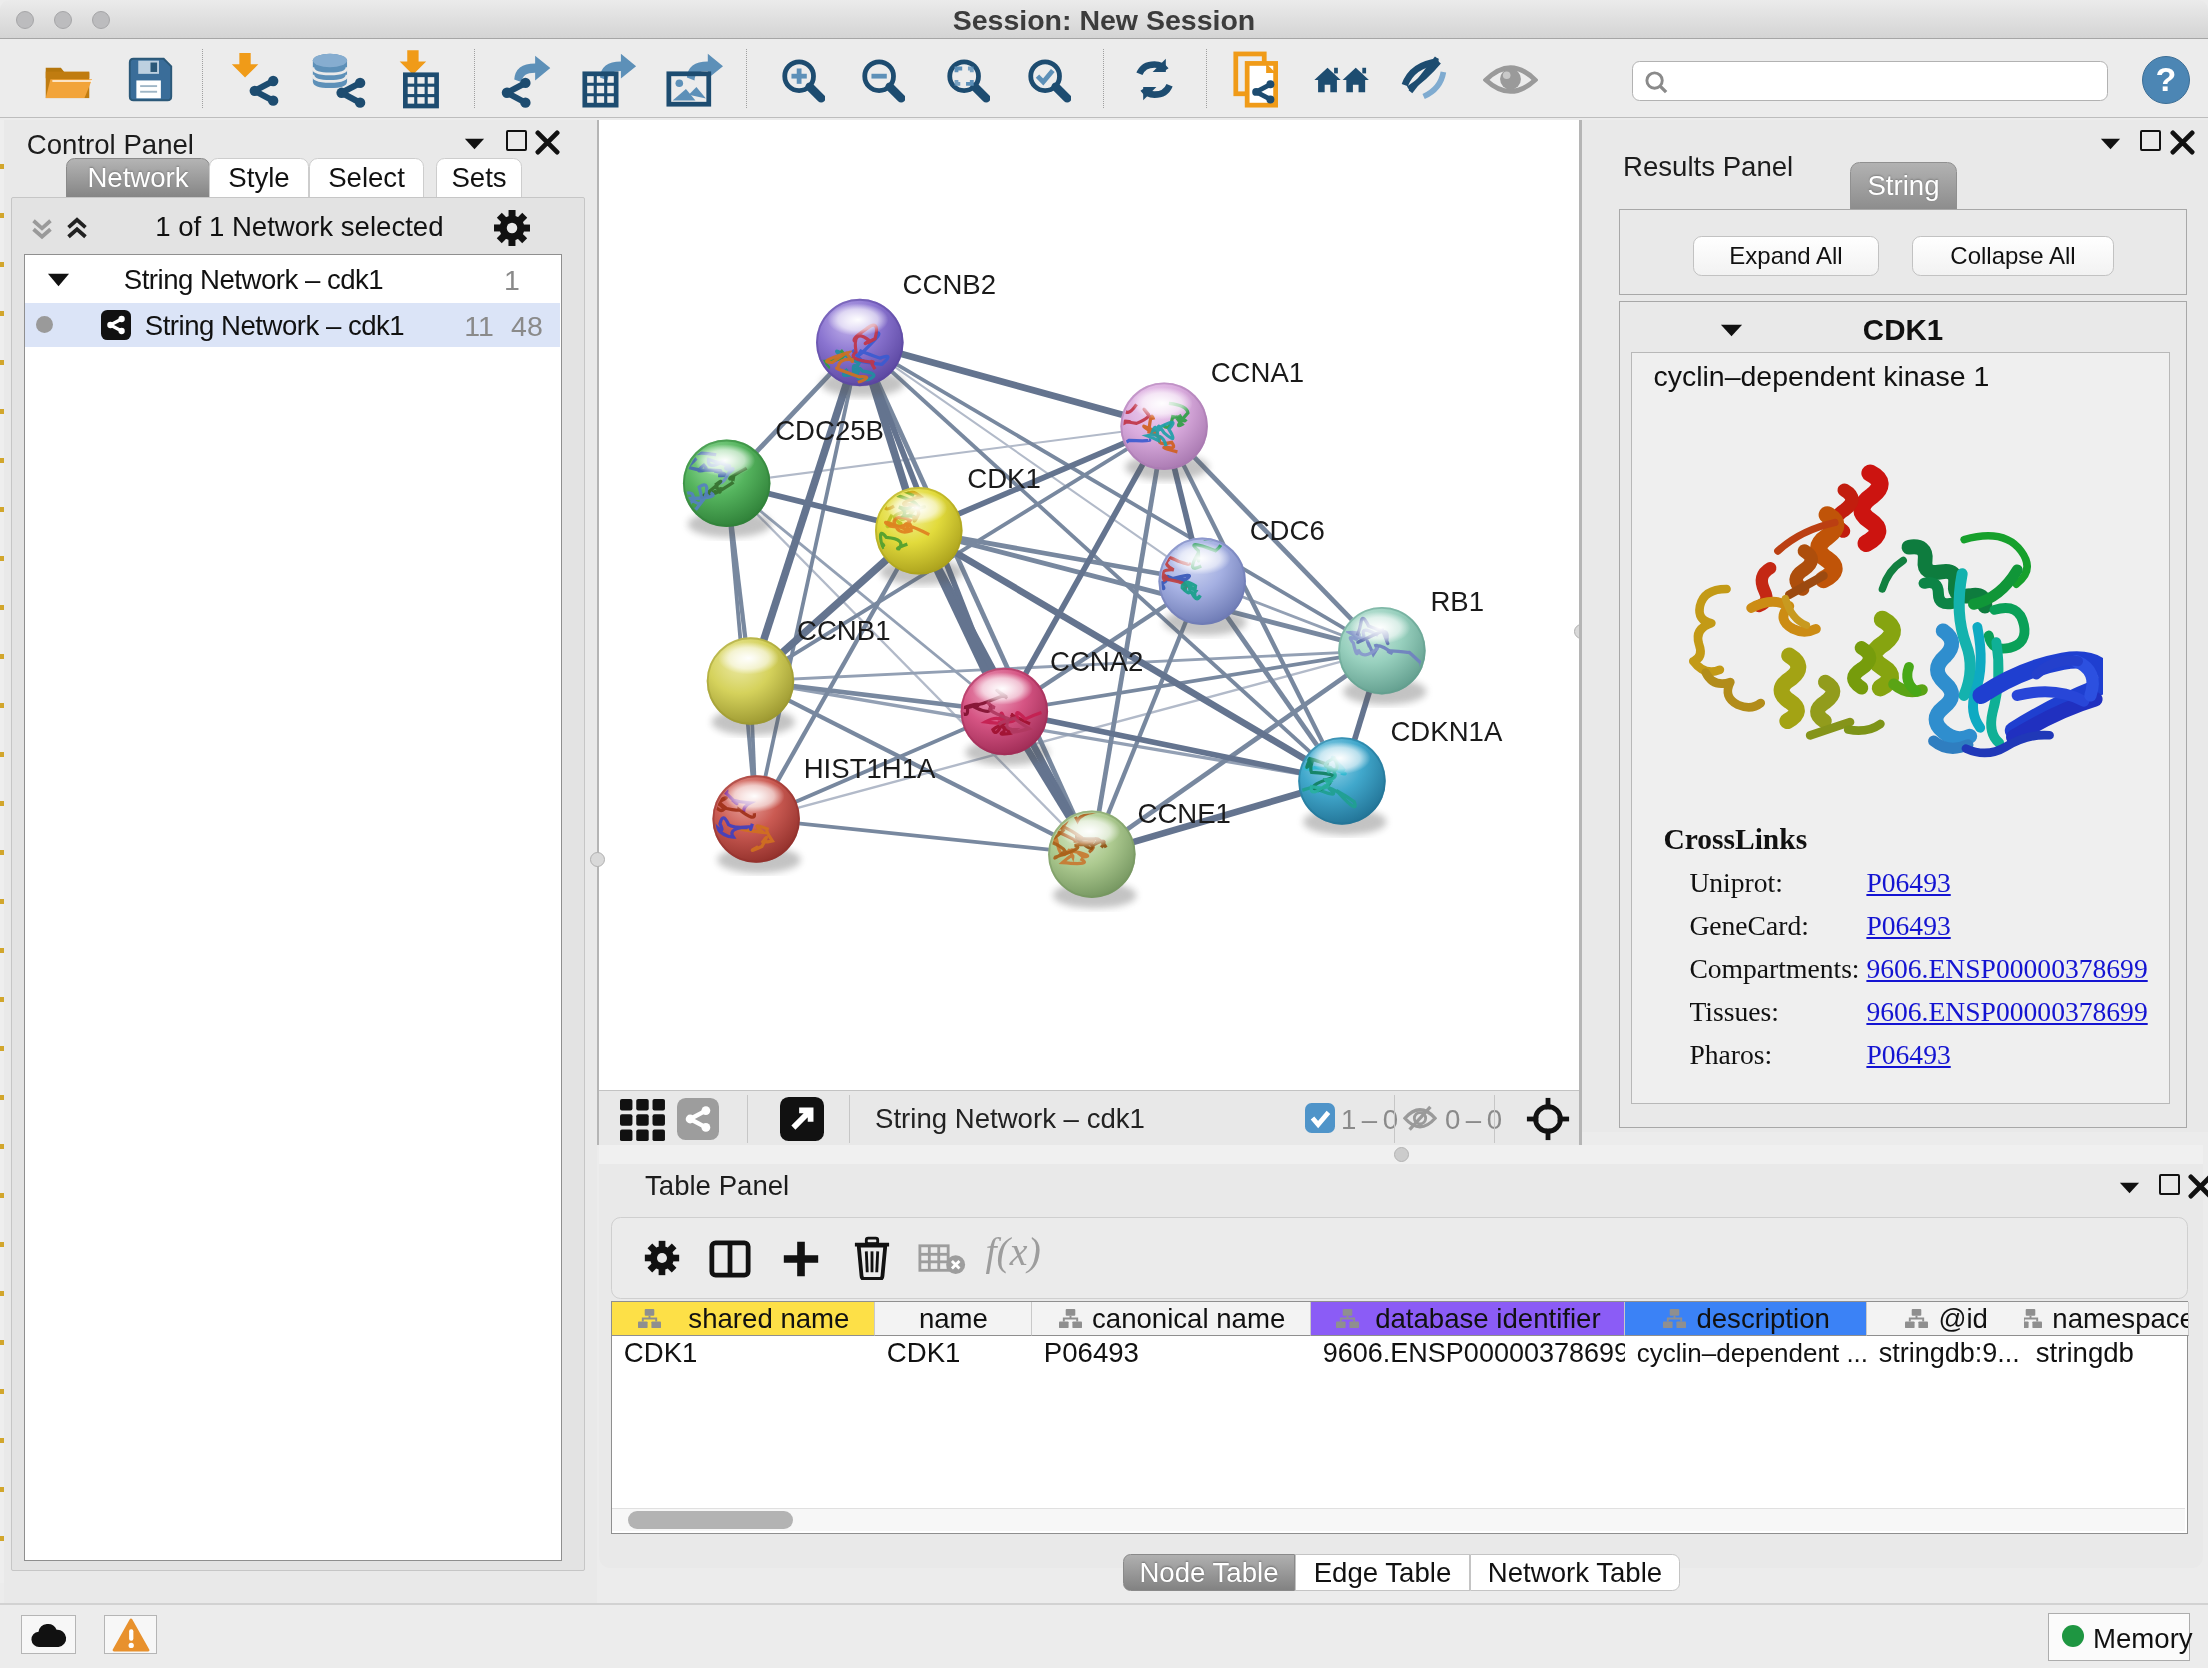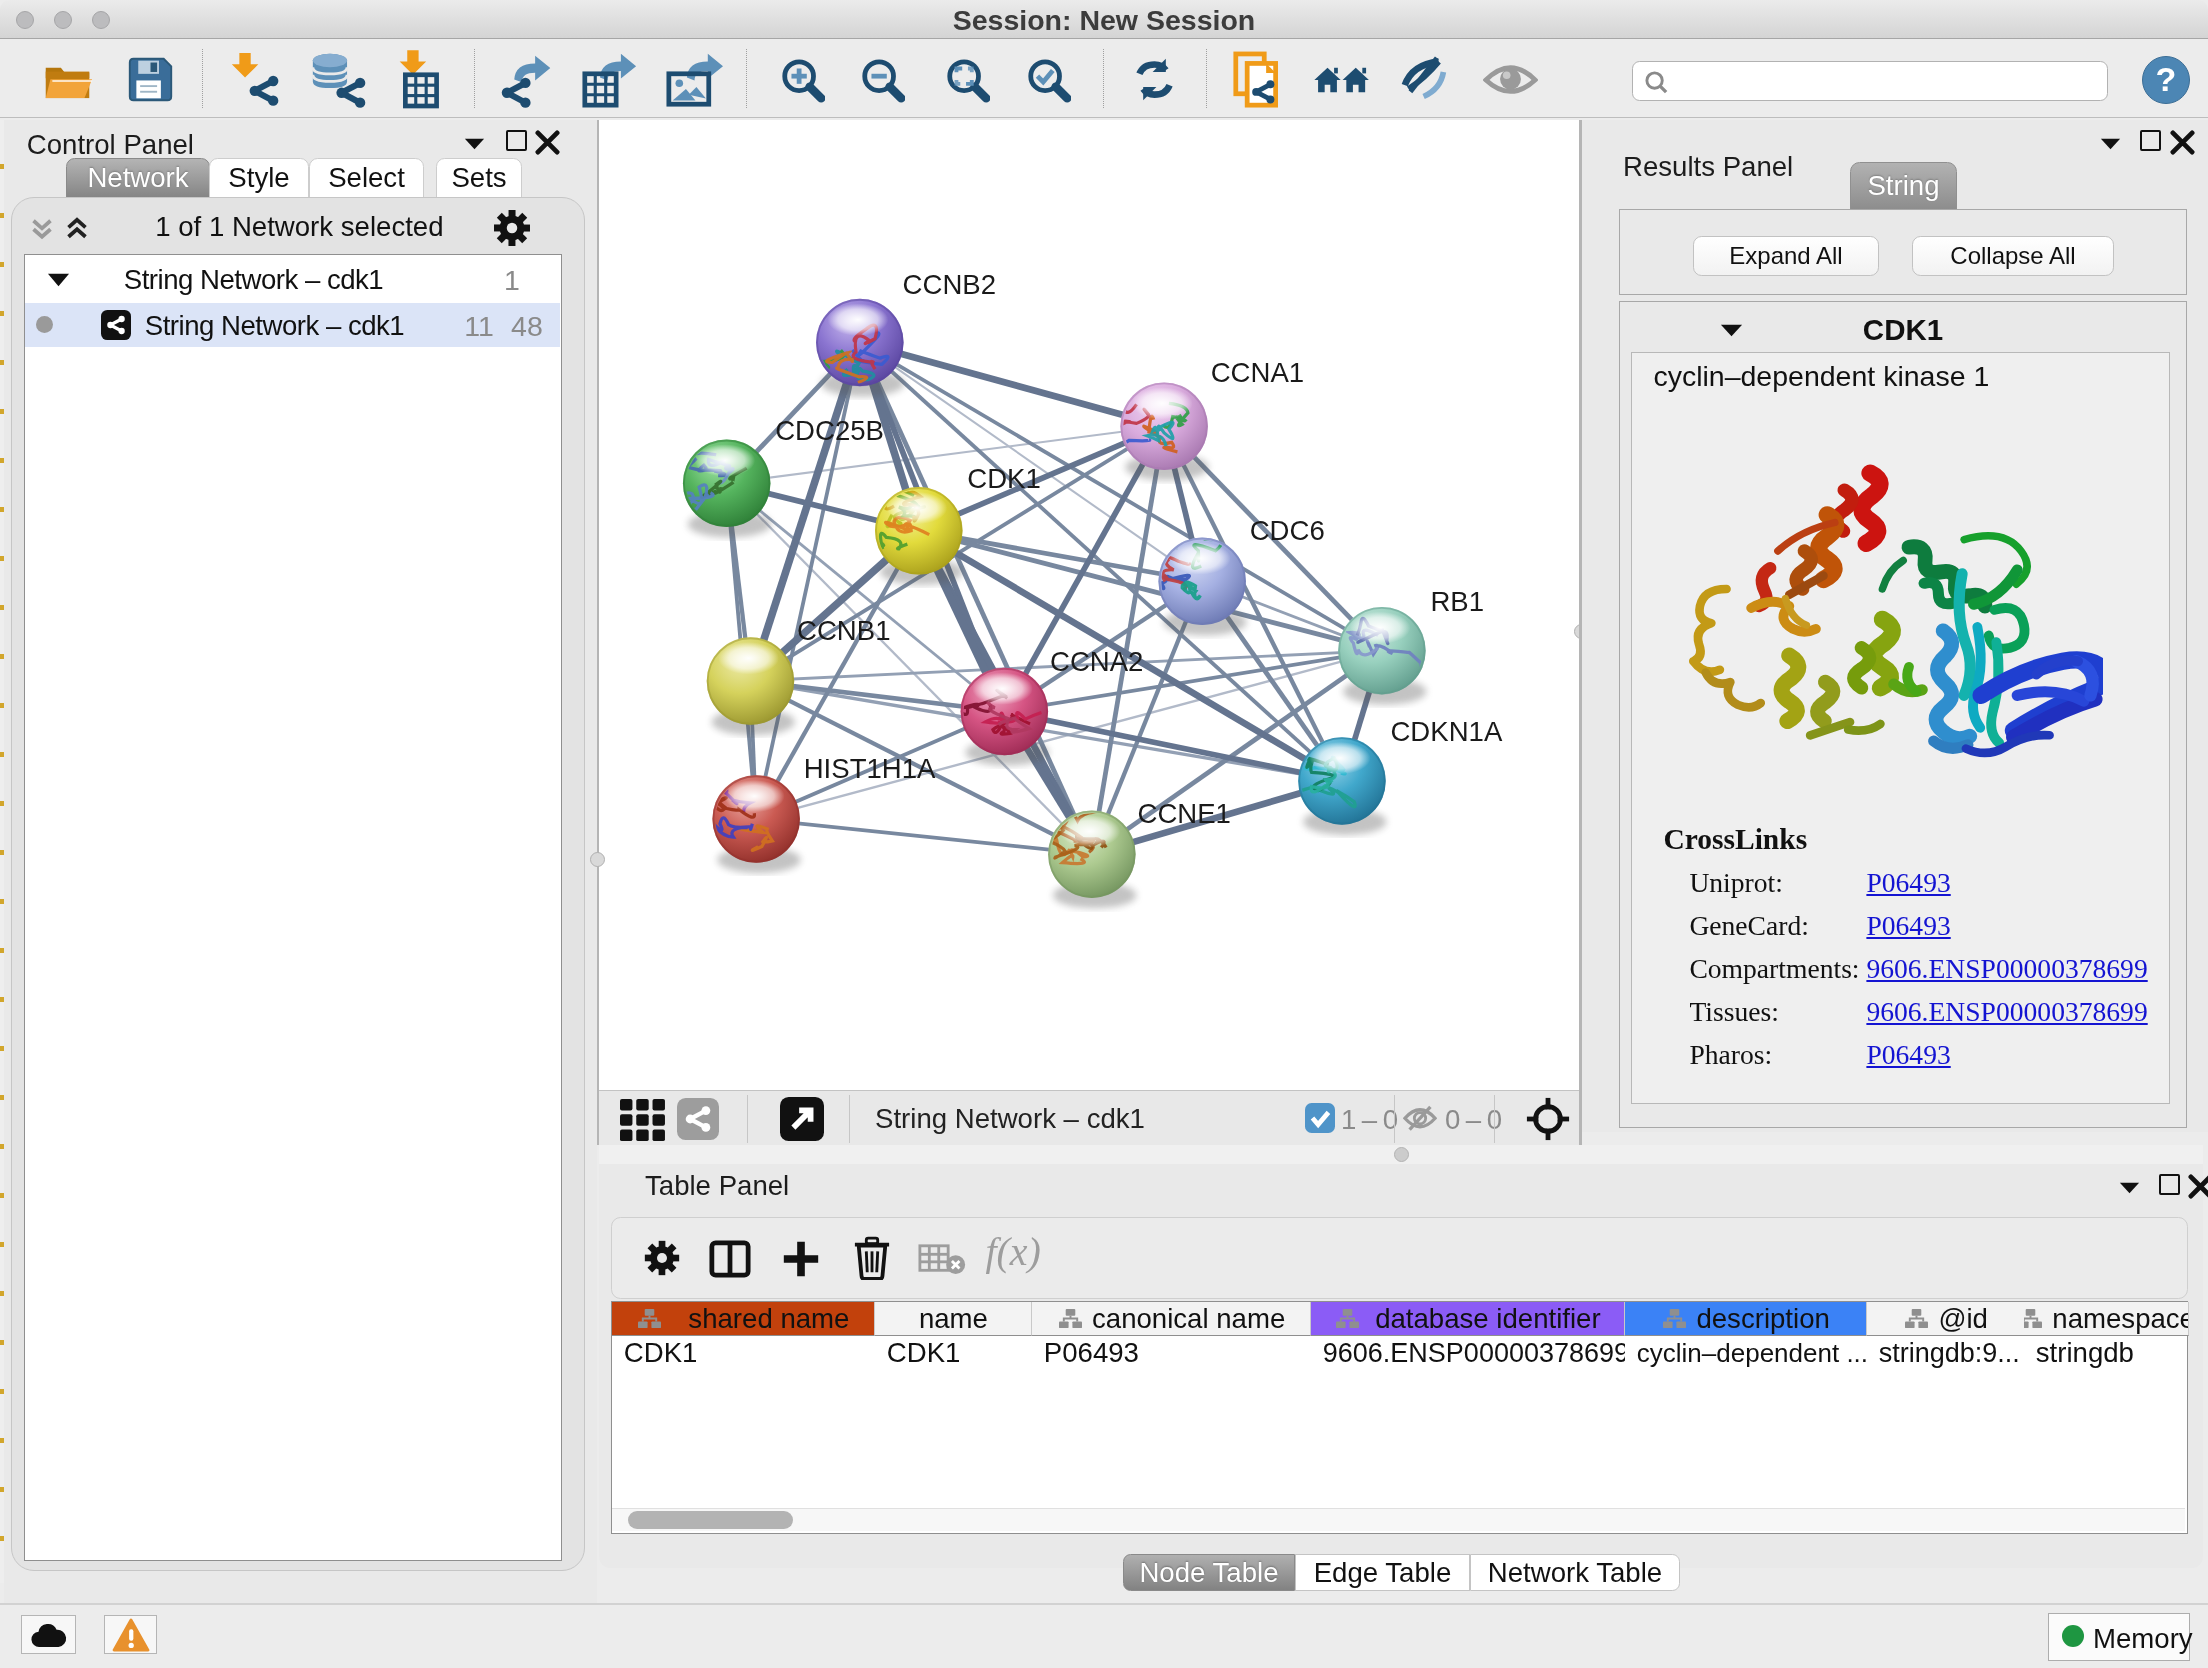--- a/index.html
+++ b/index.html
@@ -192,21 +192,21 @@
     </svg>
   <div class="abs" style="left:502px;top:9.5px;width:21px;height:21px;border:2.9px solid #111;border-radius:1.9px;"></div>
   <svg class="abs" style="left:531px;top:9.5px" width="25" height="25" viewBox="0 0 26 26">
       <path d="M3 3 L23 23 M23 3 L3 23" stroke="#111" stroke-width="5" stroke-linecap="round"></path>
     </svg>
 </div>
 <div class="tab tabsel" style="left:66px;width:144px;">Network</div>
 <div class="tab" style="left:209px;width:100px;">Style</div>
 <div class="tab" style="left:309px;width:115px;">Select</div>
 <div class="tab" style="left:436px;width:86px;">Sets</div>
-<div class="abs" style="left:11.4px;top:197px;width:574px;height:1374px;background:#e3e3e3;border:1px solid #c6c6c6;border-radius:23px;">
+<div class="abs" style="left:11.4px;top:197px;width:574px;height:1374px;background:#e3e3e3;border:1px solid #c6c6c6;border-radius:2px;">
   <div class="abs" style="left:13.3px;top:17px;"><svg width="32" height="28.5" viewBox="0 0 34 30">
         <g fill="none" stroke="#9a9a9a" stroke-width="4">
           <path d="M8 6 l9 8 9 -8"></path>
           <path d="M8 15 l9 8 9 -8"></path>
         </g>
       </svg></div>
   <div class="abs" style="left:49px;top:17px;"><svg width="32" height="28.5" viewBox="0 0 34 30">
         <g fill="none" stroke="#222" stroke-width="4">
           <path d="M8 13 l9 -8 9 8"></path>
           <path d="M8 23 l9 -8 9 8"></path>
@@ -703,21 +703,21 @@
             <line x1="2" y1="21" x2="32" y2="21"></line>
             <line x1="12" y1="4" x2="12" y2="30"></line>
             <line x1="22" y1="4" x2="22" y2="30"></line>
           </g>
           <circle cx="40" cy="24" r="10" fill="#9d9d9d"></circle>
           <path d="M36 20 l8 8 M44 20 l-8 8" stroke="#fff" stroke-width="3"></path>
         </svg></div>
     <div class="abs" style="left:373px;top:9.5px;font-family:'Liberation Serif',serif;font-style:italic;font-size:40px;color:#9d9d9d;">f(x)</div>
   </div>
   <div class="abs" style="left:12.4px;top:137px;width:1577px;height:233px;background:#fff;border:1.9px solid #8f8f8f;">
-    <div class="abs" style="left:0px;top:0;width:263px;height:34px;background:#c2410c;border-right:1px solid #c9c9c9;border-bottom:1px solid #8f8f8f;display:flex;align-items:center;justify-content:center;gap:26px;overflow:hidden;">
+    <div class="abs" style="left:0px;top:0;width:263px;height:34px;background:#fde047;border-right:1px solid #c9c9c9;border-bottom:1px solid #8f8f8f;display:flex;align-items:center;justify-content:center;gap:26px;overflow:hidden;">
         <span style="flex:none;display:flex">
           <svg width="25" height="23" viewBox="0 0 26 24">
             <g fill="#8f8f8f">
               <rect x="8" y="2" width="10" height="7" rx="1"></rect>
               <rect x="1" y="15" width="10" height="7" rx="1"></rect>
               <rect x="15" y="15" width="10" height="7" rx="1"></rect>
             </g>
             <path d="M13 9 v3 M6 15 v-3 h14 v3" stroke="#8f8f8f" stroke-width="2" fill="none"></path>
           </svg>
         </span>

